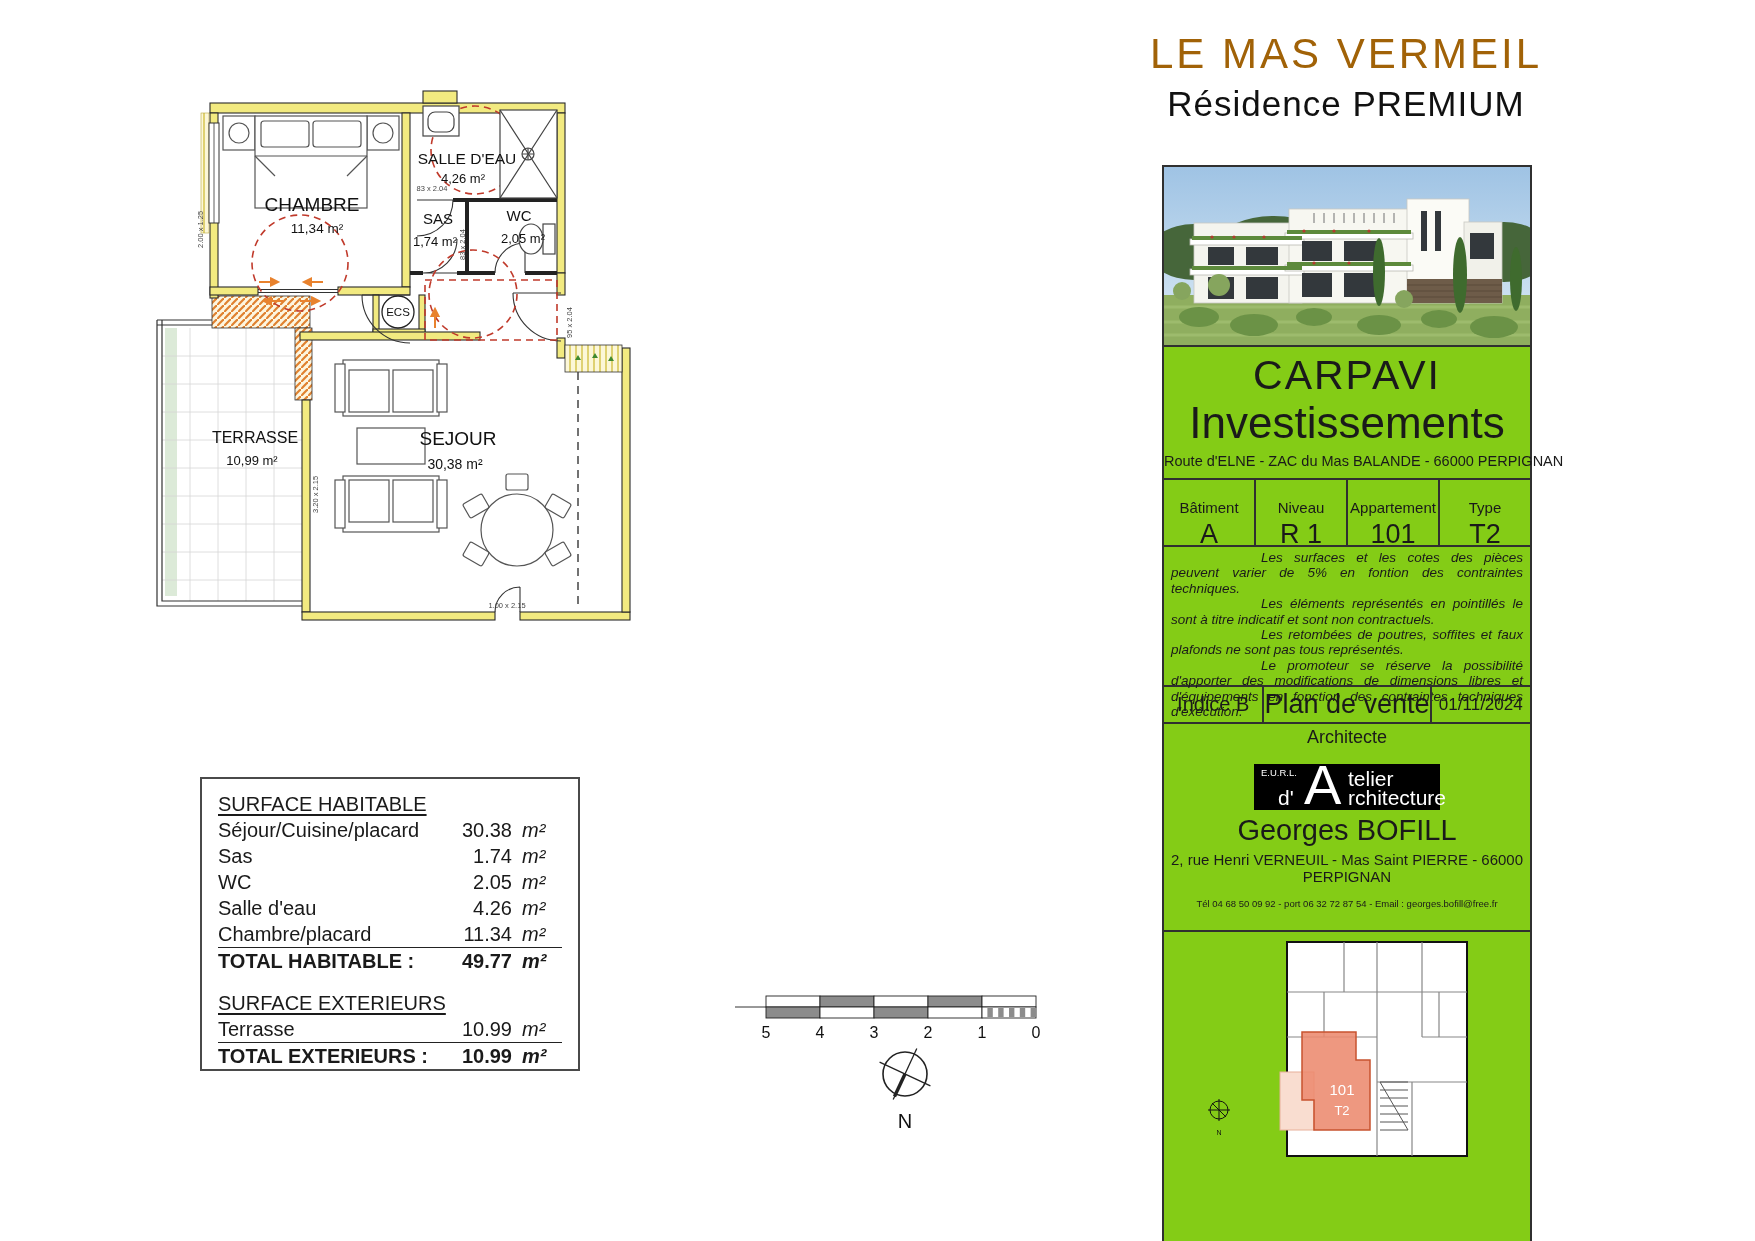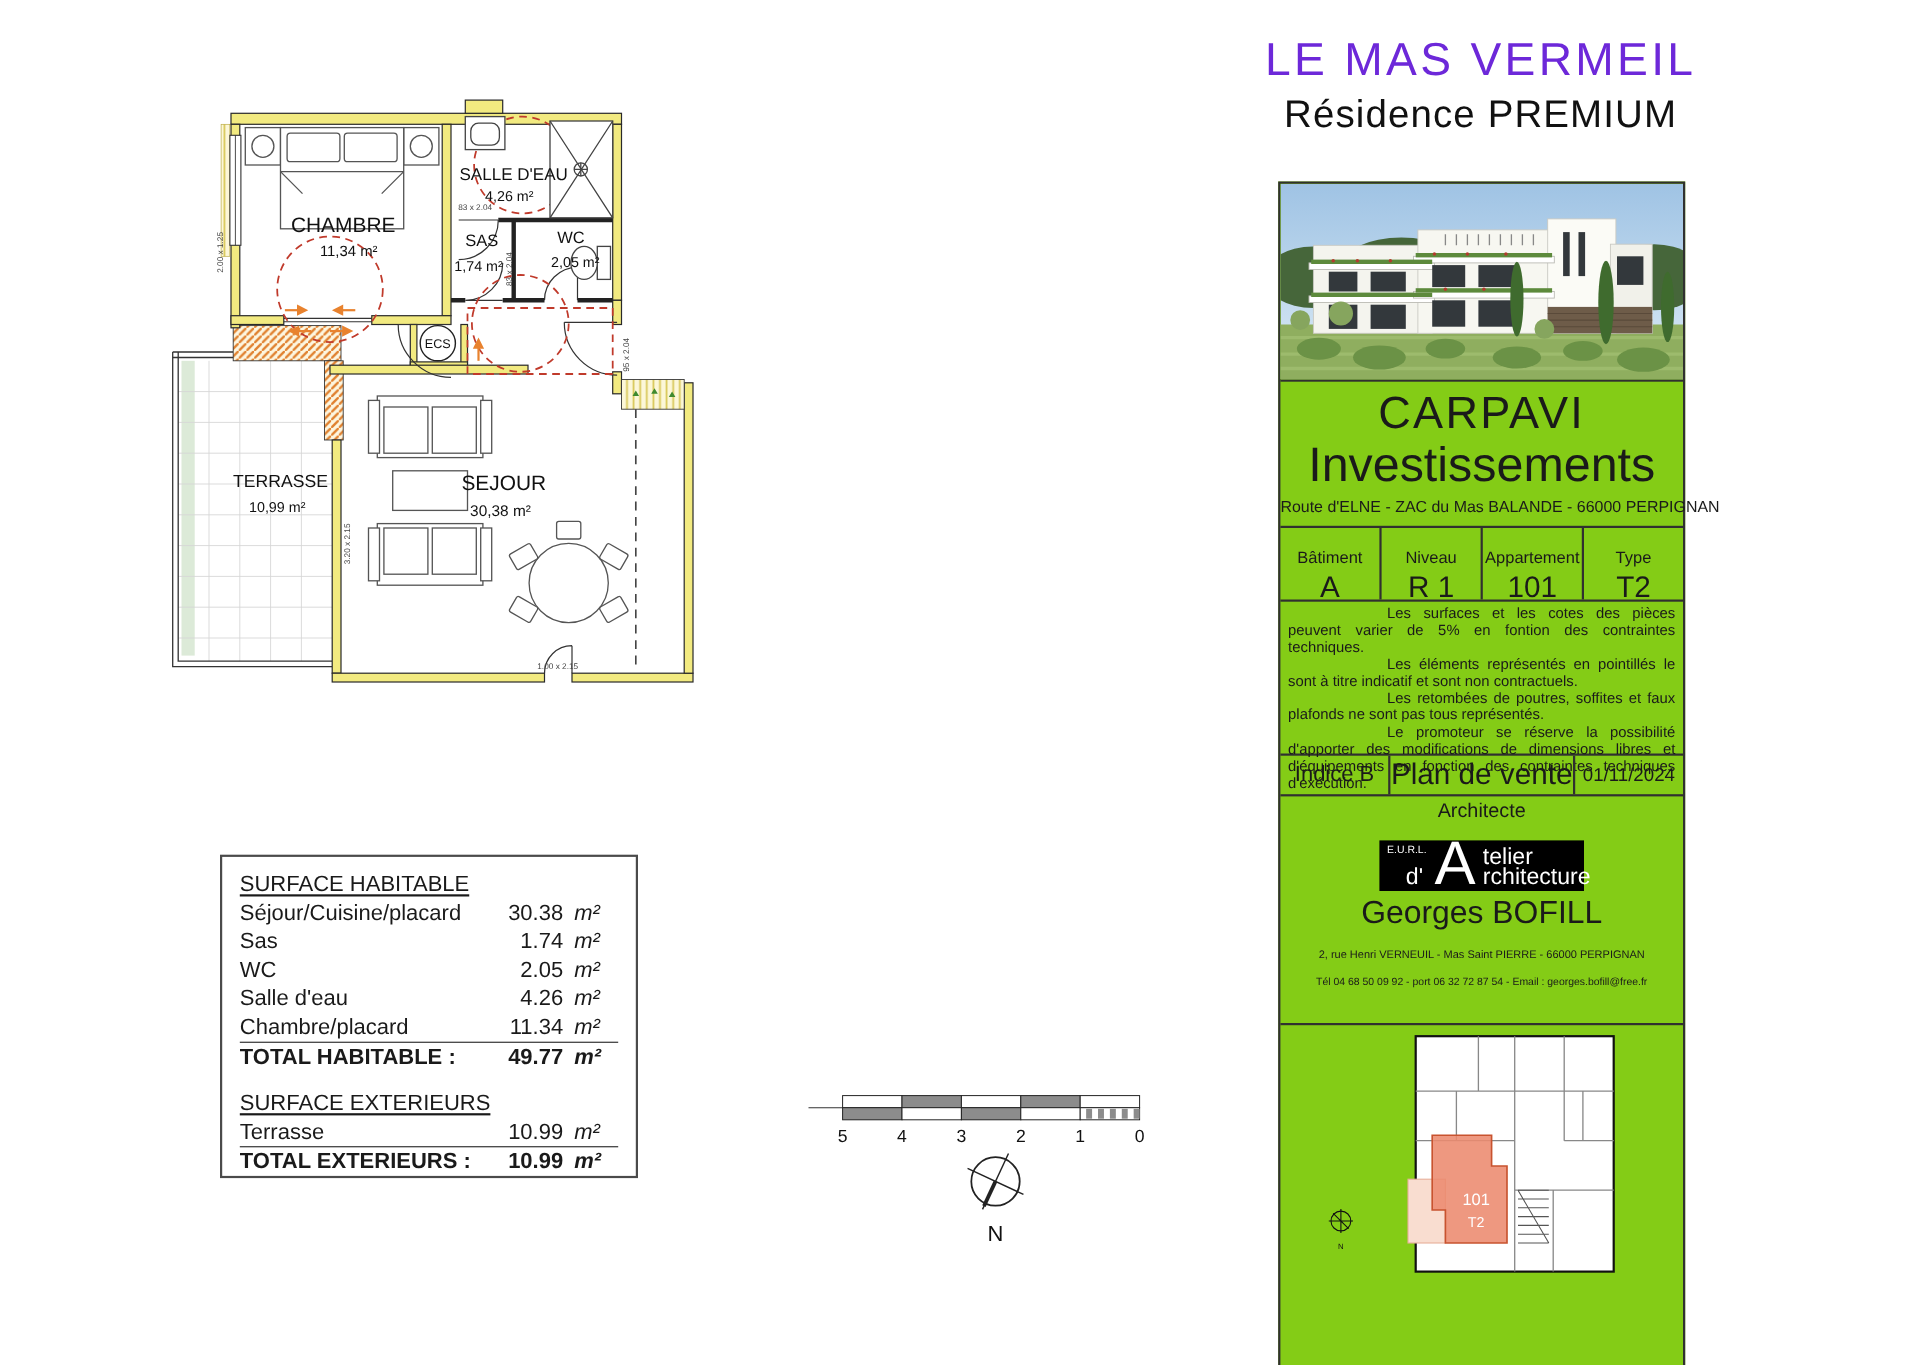--- a/index.html
+++ b/index.html
@@ -1,21 +1,21 @@
 <!DOCTYPE html>
 <html><head>
 <meta charset="utf-8">
 <style>
   html,body{margin:0;padding:0;background:#fff;}
   .page{position:relative;width:1755px;height:1241px;background:#ffffff;
         font-family:"Liberation Sans",sans-serif;color:#1a1a1a;overflow:hidden;}
 
   
   .doc-title{position:absolute;left:1150px;top:30px;width:392px;text-align:center;}
-  .doc-title .t1{font-size:42px;letter-spacing:3px;white-space:nowrap;color:#6d28d9;}
+  .doc-title .t1{font-size:42px;letter-spacing:3px;white-space:nowrap;color:#a16207;}
   .doc-title .t2{font-size:35px;letter-spacing:1px;margin-top:6px;color:#111;}
 
   
   .tblock{position:absolute;left:1162px;top:165px;width:370px;height:1180px;
           border:2px solid #303030;box-sizing:border-box;display:flex;flex-direction:column;background:#84cc16;}
   .sec{border-bottom:2px solid #303030;box-sizing:border-box;flex-shrink:0;}
   .sec:last-child{border-bottom:none;}
   .sec-photo{height:180px;overflow:hidden;}
   .sec-photo svg{display:block;}
 
@@ -23,39 +23,39 @@
   .dev1{font-size:41px;line-height:46px;margin-top:5px;letter-spacing:2px;}
   .dev2{font-size:44px;line-height:50px;}
   .dev-addr{font-size:14.5px;margin-top:5px;white-space:nowrap;}
 
   .sec-unit{height:67px;display:flex;}
   .ucol{flex:1;display:flex;flex-direction:column;align-items:center;border-left:2px solid #303030;}
   .ucol:first-child{border-left:none;}
   .uhdr{font-size:15px;margin-top:19px;}
   .uval{font-size:27px;margin-top:3px;}
 
-  .sec-disc{height:140px;padding:3px 7px 0 7px;}
+  .sec-disc{height:140px;padding:3px 7px 0 7px;font-style:italic;}
   .sec-disc p{margin:0;font-size:13.5px;line-height:15.4px;text-align:justify;text-indent:90px;}
 
   .sec-rev{height:37px;display:flex;align-items:stretch;}
   .rev-indice{width:104px;font-size:20px;display:flex;align-items:center;justify-content:center;}
   .rev-title{flex:1;border-left:2px solid #303030;border-right:2px solid #303030;
              font-size:27px;display:flex;align-items:center;justify-content:center;white-space:nowrap;}
   .rev-date{width:104px;font-size:17px;display:flex;align-items:center;justify-content:center;}
 
   .sec-arch{height:208px;text-align:center;}
   .arch-title{font-size:18px;margin-top:3px;}
   .logo{position:relative;width:186px;height:46px;background:#000;margin:16px auto 0 auto;color:#fff;text-align:right;}
   .logo-eurl{position:absolute;left:7px;top:3px;font-size:9.5px;}
   .logo-A{position:absolute;left:50px;top:-7px;font-size:56px;line-height:56px;}
   .logo-l1{position:absolute;left:94px;top:3px;font-size:21px;}
   .logo-dp{position:absolute;left:24px;top:22px;font-size:21px;}
   .logo-l2{position:absolute;left:94px;top:22px;font-size:21px;}
   .arch-name{font-size:29px;margin-top:4px;}
-  .arch-a1{font-size:10px;margin-top:16px;}
+  .arch-a1{font-size:15px;margin-top:4px;}
   .arch-a2{font-size:9.5px;margin-top:13px;}
 
   .sec-plan{flex:1;position:relative;}
   .sec-plan svg{position:absolute;left:0;top:0;}
 
   
   .stable{position:absolute;left:200px;top:777px;width:380px;height:294px;border:2px solid #4a4a4a;
           box-sizing:border-box;padding:12px 16px 0 16px;font-size:20px;}
   .srow{display:flex;line-height:26px;}
   .srow .lbl{flex:1;}

